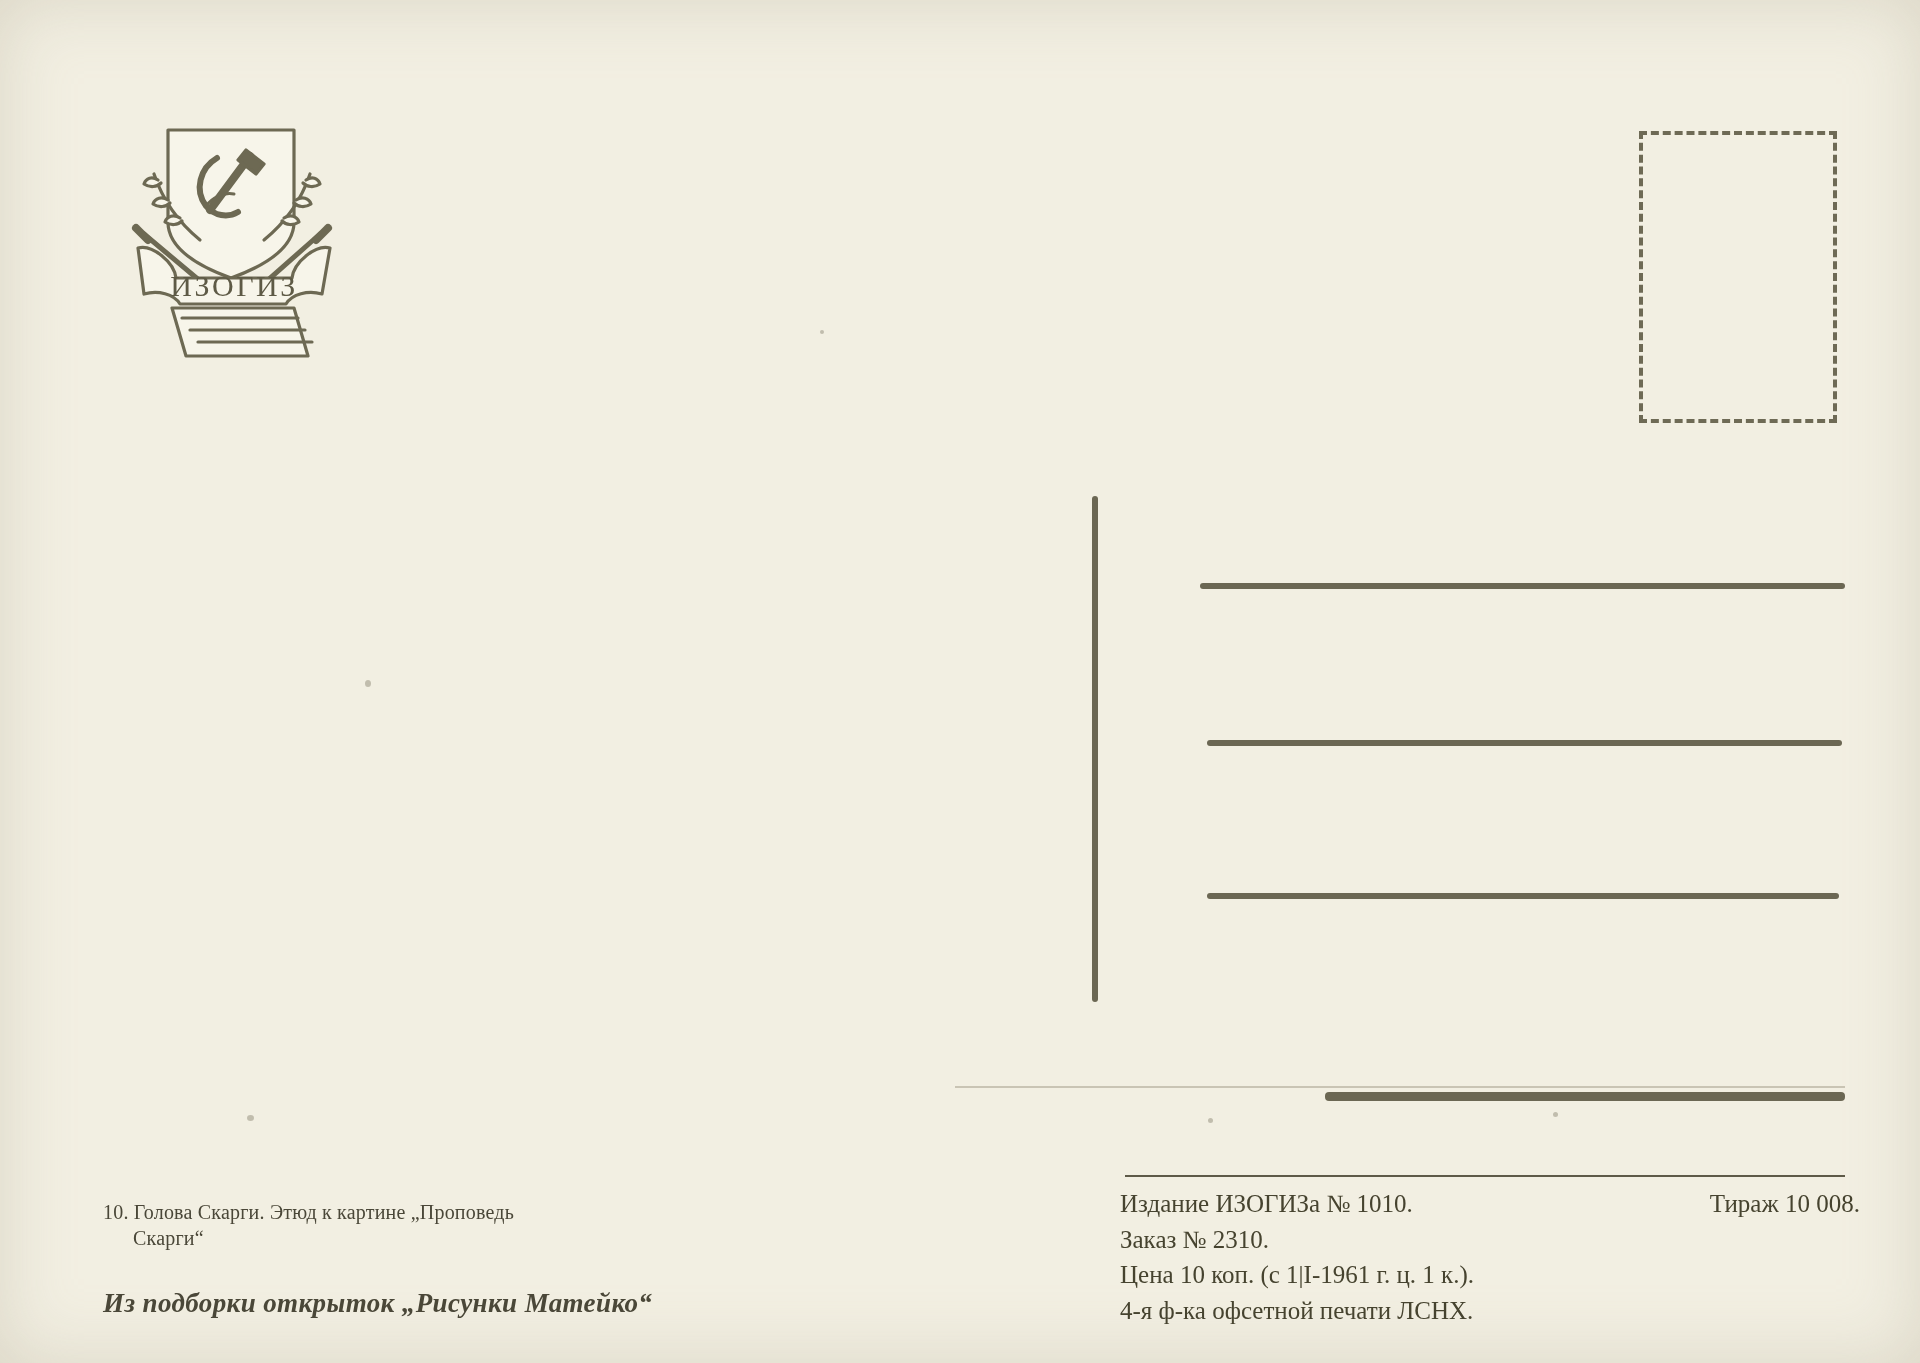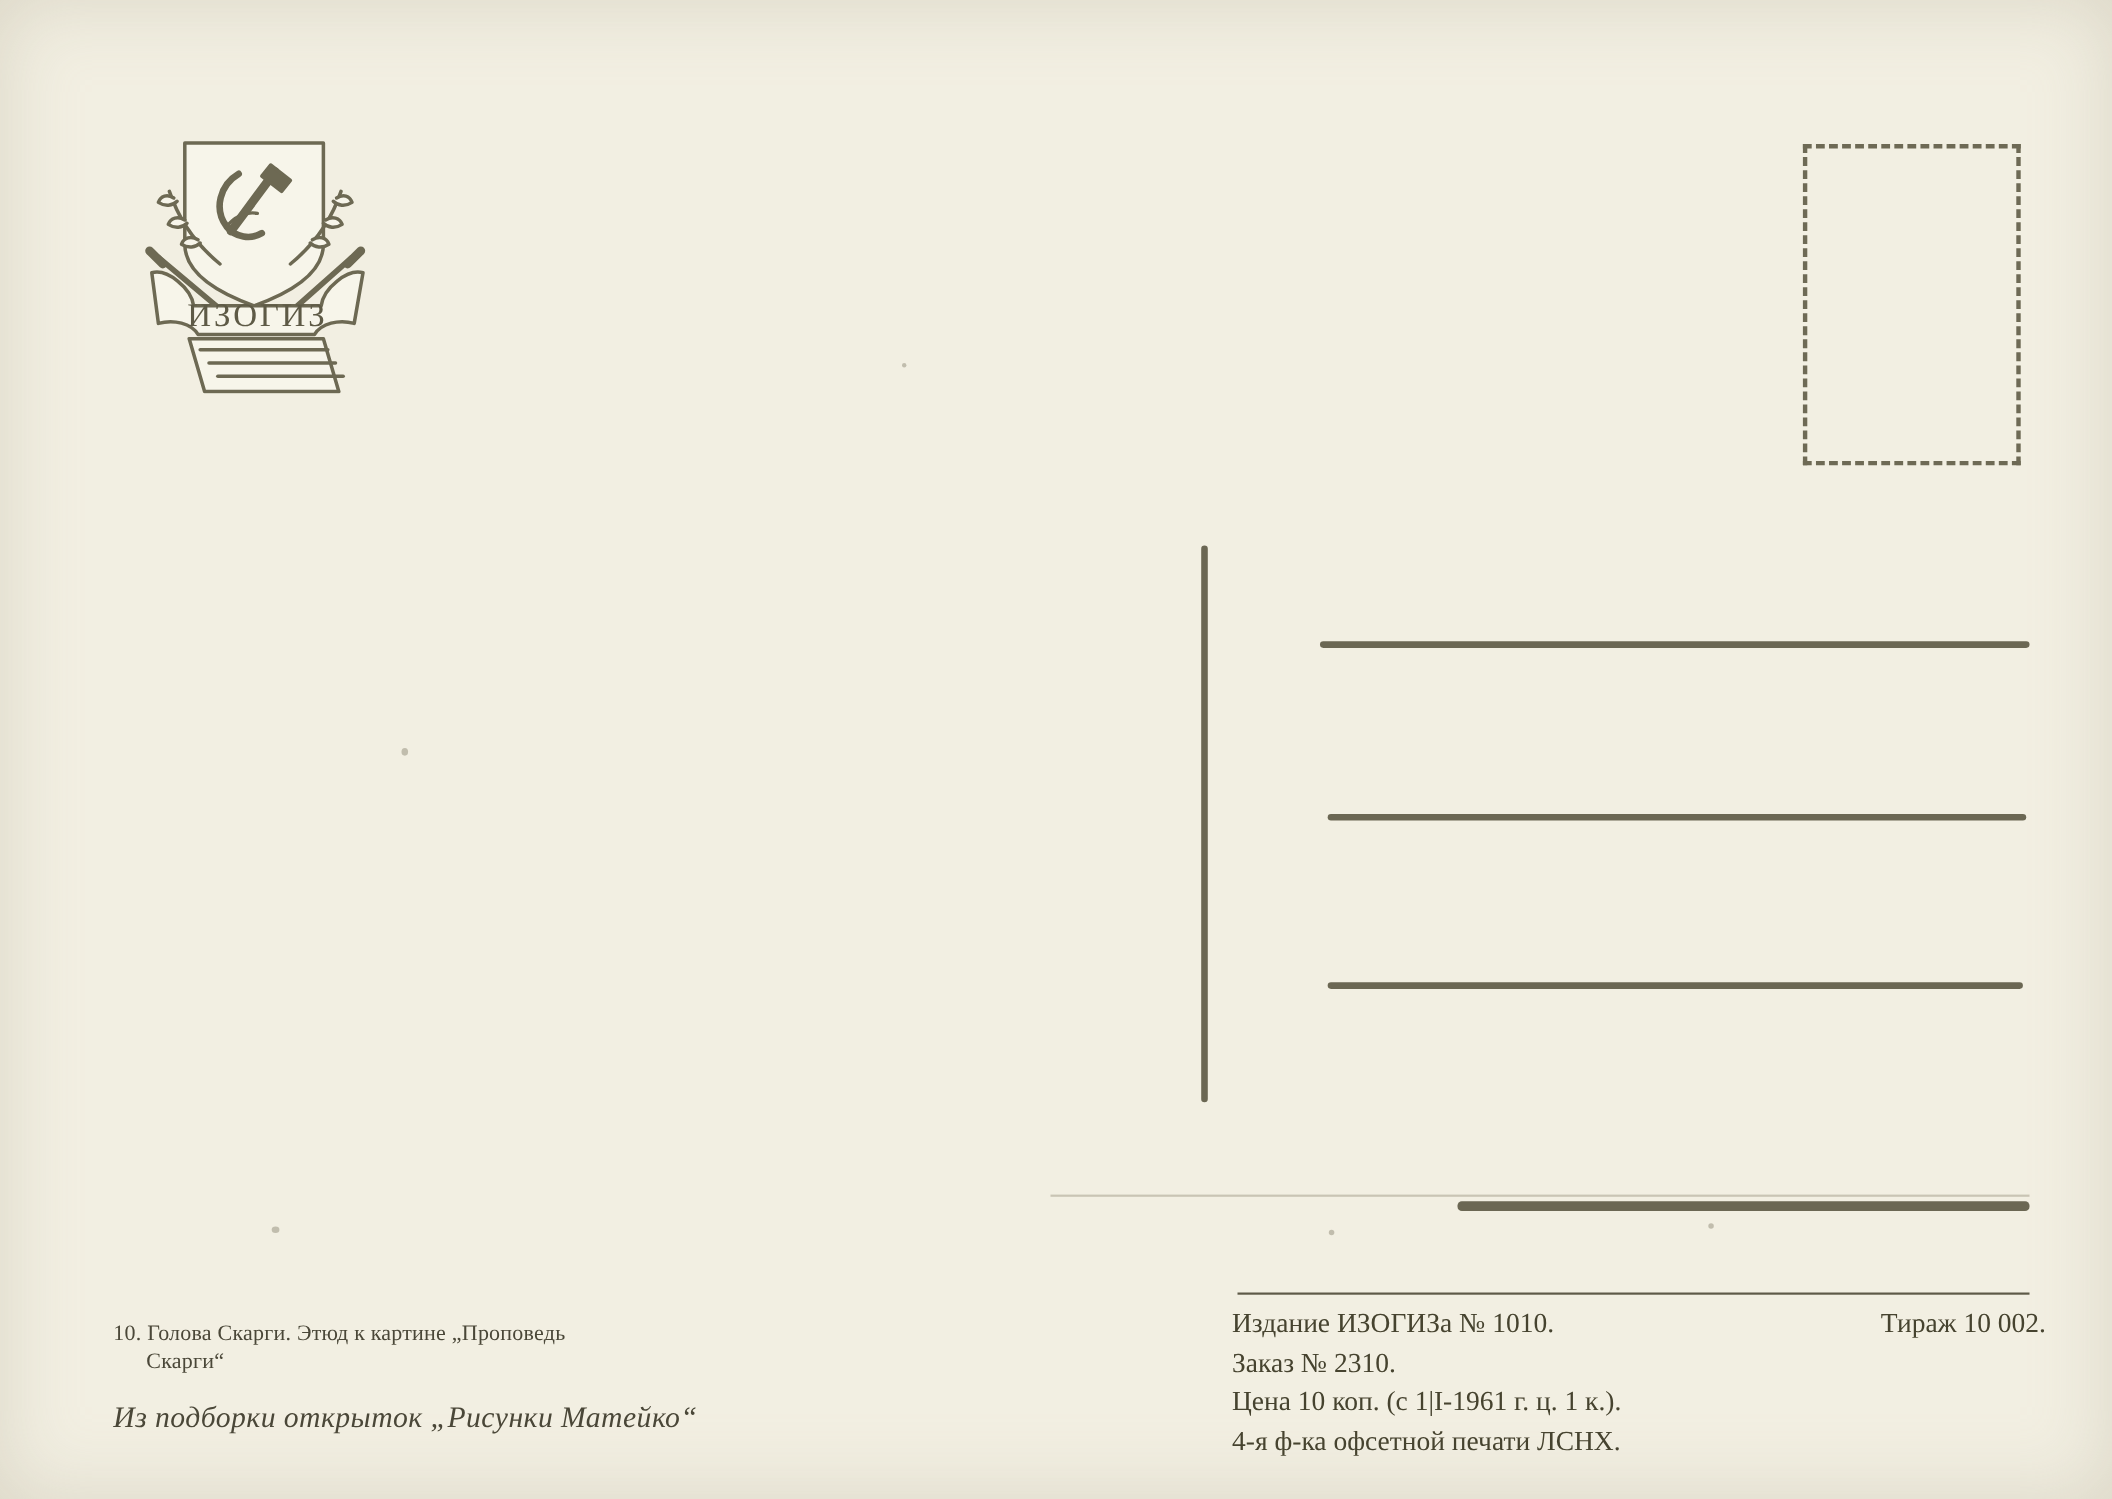--- a/index.html
+++ b/index.html
@@ -118,24 +118,24 @@
     width: 790px;
     color: #4a4738;
   }
   .caption .title {
     font-size: 20px;
     line-height: 1.28;
     letter-spacing: 0.2px;
   }
   .caption .title .indent { display: block; padding-left: 30px; }
   .caption .series {
-    margin-top: 22px;
+    margin-top: 37px;
     font-size: 27px;
     font-style: italic;
-    font-weight: normal;
+    font-weight: bold;
     letter-spacing: 0.4px;
   }
 
   .imprint {
     position: absolute;
     left: 1120px;
     top: 1186px;
     width: 740px;
     color: #46432f;
     font-size: 25px;
@@ -220,21 +220,21 @@
     <div class="title">
       <span>10. Голова Скарги. Этюд к картине „Проповедь</span>
       <span class="indent">Скарги“</span>
     </div>
     <div class="series">Из подборки открыток „Рисунки Матейко“</div>
   </div>
 
   <div class="imprint">
     <div class="imprint-row">
       <span>Издание  ИЗОГИЗа  № 1010.</span>
-      <span>Тираж  10 002.</span>
+      <span>Тираж  10 008.</span>
     </div>
     <div class="imprint-row">
       <span>Заказ № 2310.</span>
     </div>
     <div class="imprint-row single">
       <span>Цена 10 коп.   (с 1|I-1961 г. ц. 1 к.).</span>
     </div>
     <div class="imprint-row single">
       <span>4-я ф-ка офсетной печати ЛСНХ.</span>
     </div>

